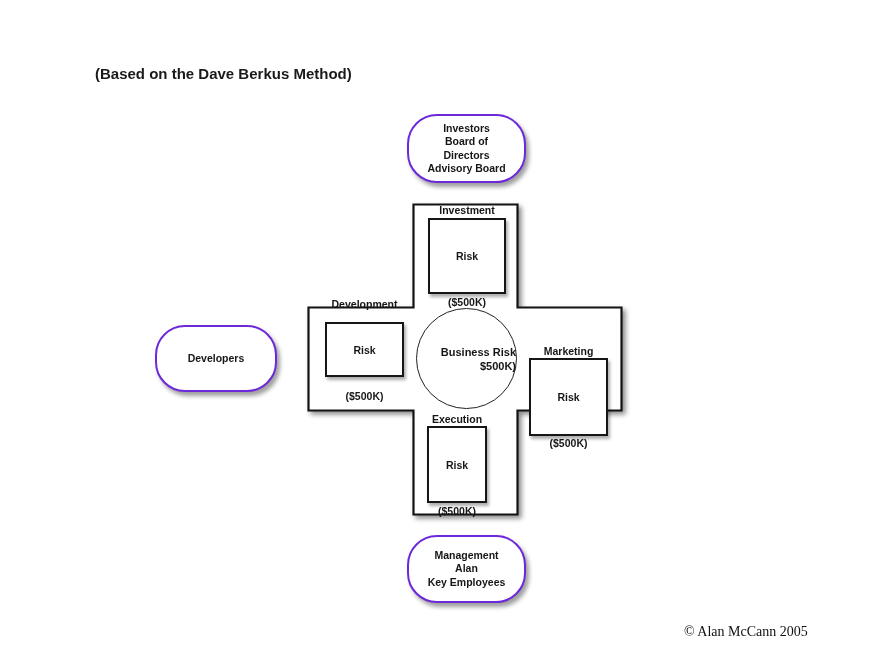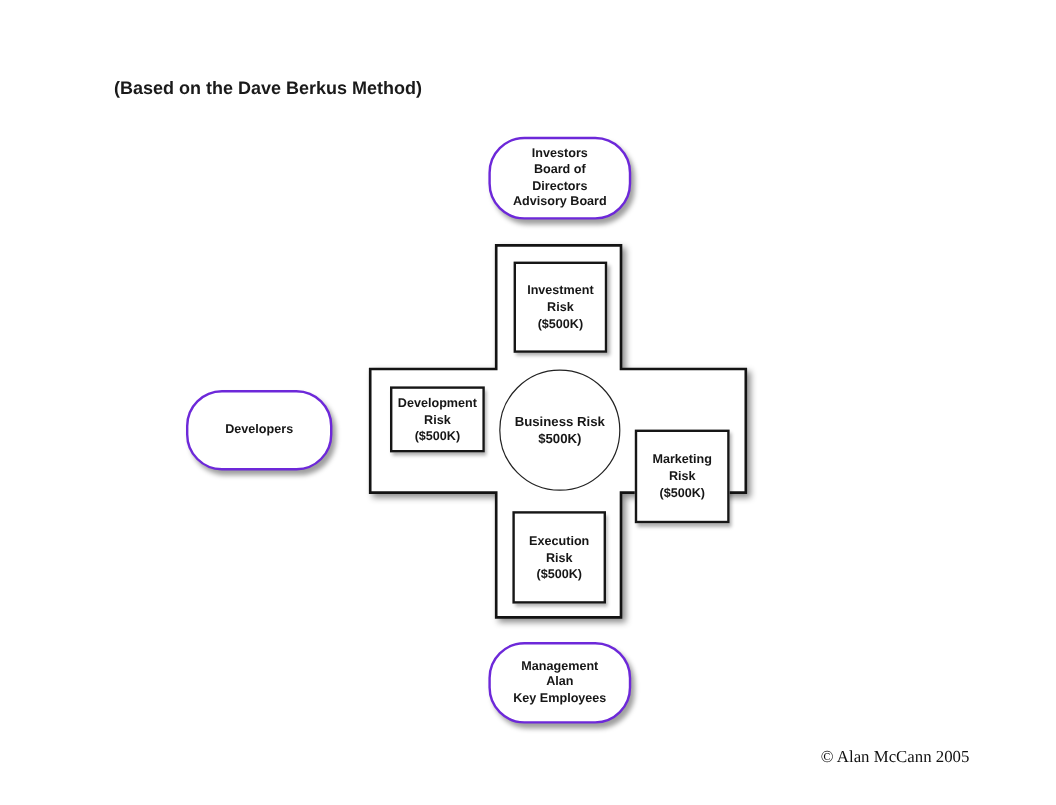--- a/index.html
+++ b/index.html
@@ -41,36 +41,37 @@
     box-shadow: 2px 3px 3px rgba(0,0,0,0.32);
     display: flex;
     flex-direction: column;
     align-items: center;
     justify-content: center;
     text-align: left;
     font-weight: bold;
     font-size: 10.5px;
     line-height: 14px;
     color: #161616;
+    gap: 32px;
   }
   .box-investment  { left: 428px; top: 218px; width: 78px; height: 76px; }
   .box-development { left: 325px; top: 322px; width: 79px; height: 55px; }
   .box-marketing   { left: 529px; top: 322px; width: 79px; height: 78px; margin-top: 36px; }
-  .box-execution   { left: 427px; top: 426px; width: 78px; height: 77px; }
+  .box-execution   { left: 427px; top: 426px; width: 60px; height: 77px; }
   .circle {
     position: absolute;
     left: 416px; top: 308px;
     width: 101px; height: 101px;
     box-sizing: border-box;
     background: #ffffff;
     border: 1.4px solid #222222;
     border-radius: 50%;
     display: flex;
     flex-direction: column;
-    align-items: center;
+    align-items: flex-end;
     justify-content: center;
     text-align: center;
     font-weight: bold;
     font-size: 11px;
     line-height: 14px;
     color: #161616;
   }
   .stadium {
     position: absolute;
     box-sizing: border-box;

